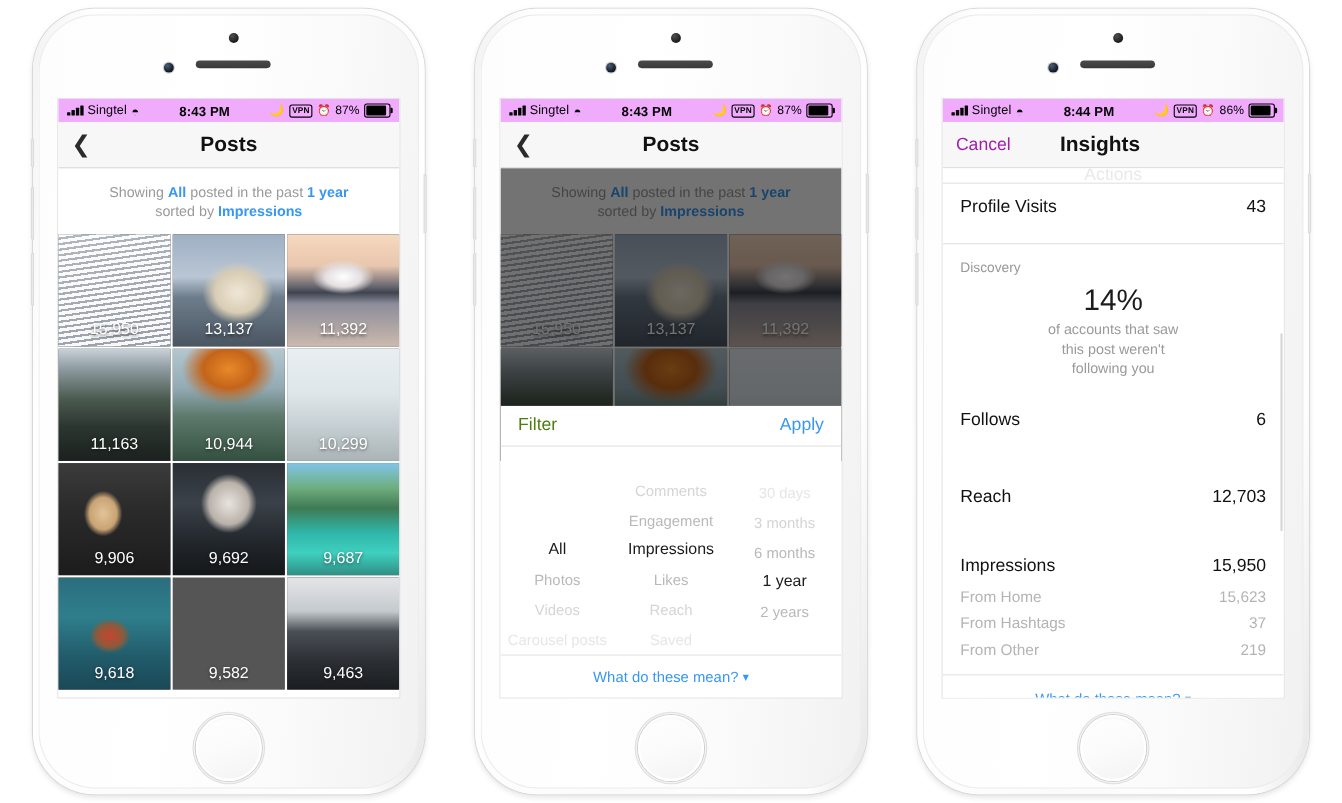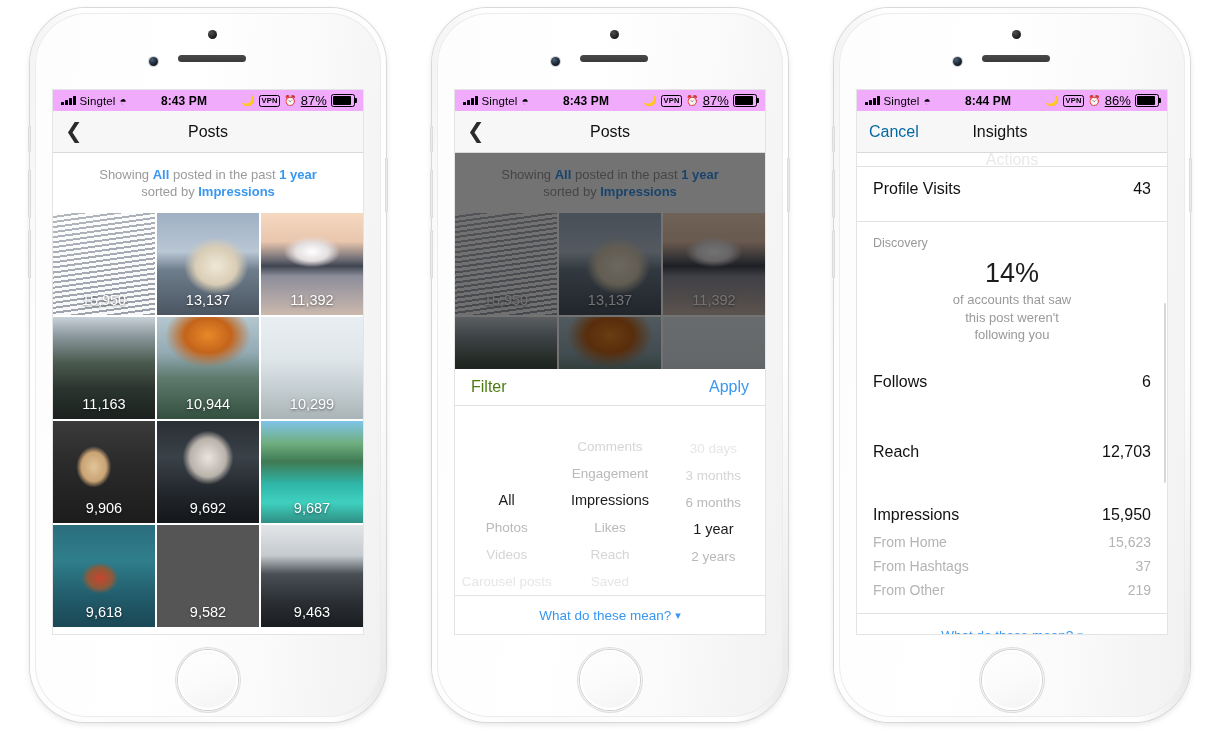--- a/index.html
+++ b/index.html
@@ -72,35 +72,35 @@
   .bars i:nth-child(1){height:3px;}
   .bars i:nth-child(2){height:5px;}
   .bars i:nth-child(3){height:7px;}
   .bars i:nth-child(4){height:9px;}
   .carrier{font-size:11.5px;font-weight:500;}
   .wifi{font-size:12px;line-height:1;}
   .moon{font-size:11px;}
   .vpn{font-size:7.5px;font-weight:bold;border:1.4px solid #000;border-radius:2.5px;
        padding:0 1.5px;line-height:10px;letter-spacing:.2px;}
   .alarm{font-size:10px;}
-  .pct{font-size:13px;font-weight:500;text-decoration:underline;}
+  .pct{font-size:11px;font-weight:500;}
   .batt{position:relative;width:22px;height:10.5px;border:1.2px solid #000;border-radius:2.5px;}
   .batt::after{content:"";position:absolute;right:-3.2px;top:3px;width:1.8px;height:4.5px;
     background:#000;border-radius:0 1px 1px 0;}
   .batt i{position:absolute;left:1.2px;top:1.2px;bottom:1.2px;width:82%;background:#000;border-radius:1px;display:block;}
 
   
   .navbar{
     height:41px;background:#f7f7f7;display:flex;align-items:center;
     border-bottom:1px solid #d9d9d9;position:relative;
   }
   .nav-back{position:absolute;left:12px;font-size:21px;color:#2b2b2b;line-height:1;
     font-family:"DejaVu Sans",sans-serif;font-weight:400;}
-  .nav-cancel{position:absolute;left:12px;font-size:16px;color:#0369a1;}
-  .nav-title{flex:1;text-align:center;font-size:16px;font-weight:400;color:#111;}
+  .nav-cancel{position:absolute;left:12px;font-size:16px;color:#a21caf;}
+  .nav-title{flex:1;text-align:center;font-size:19px;font-weight:700;color:#111;}
   .nav-title.off{transform:translateX(-12px);}
 
   
   .showing{
     padding:14px 16px 12px;text-align:center;font-size:13px;line-height:1.3;
     color:#9a9a9a;background:#fff;
   }
   .showing b{color:#3897f0;font-weight:600;}
 
   

